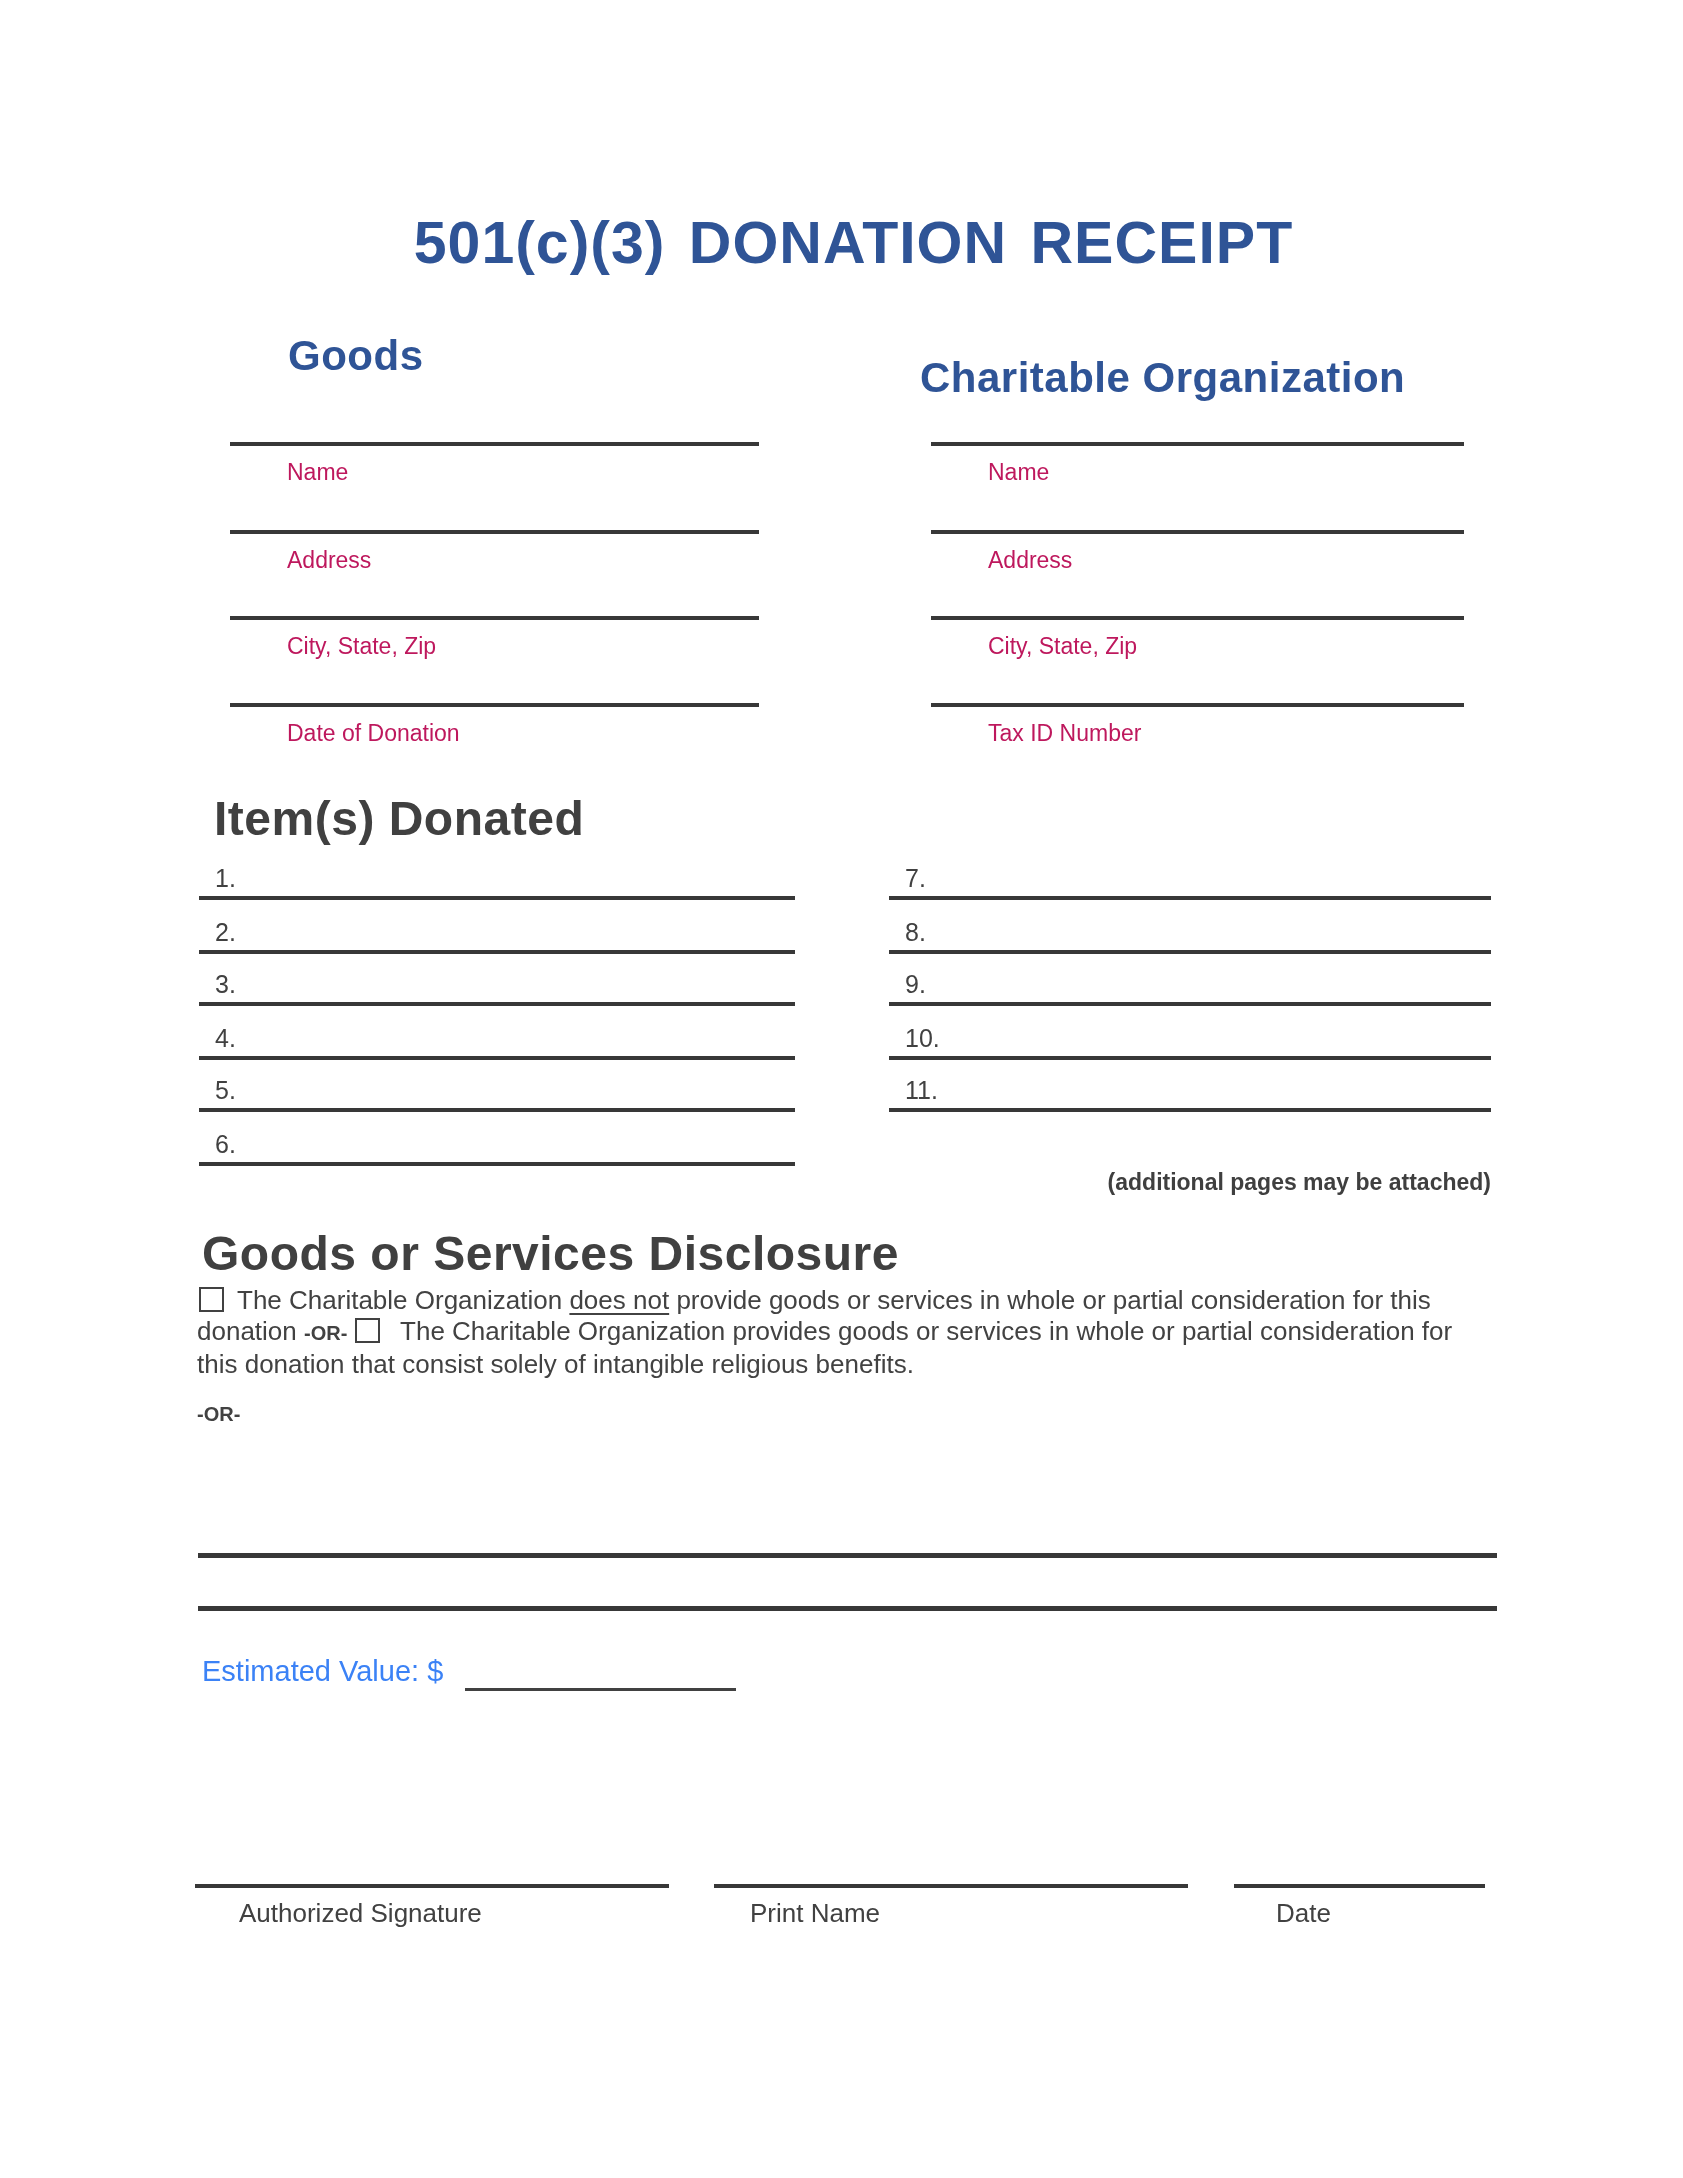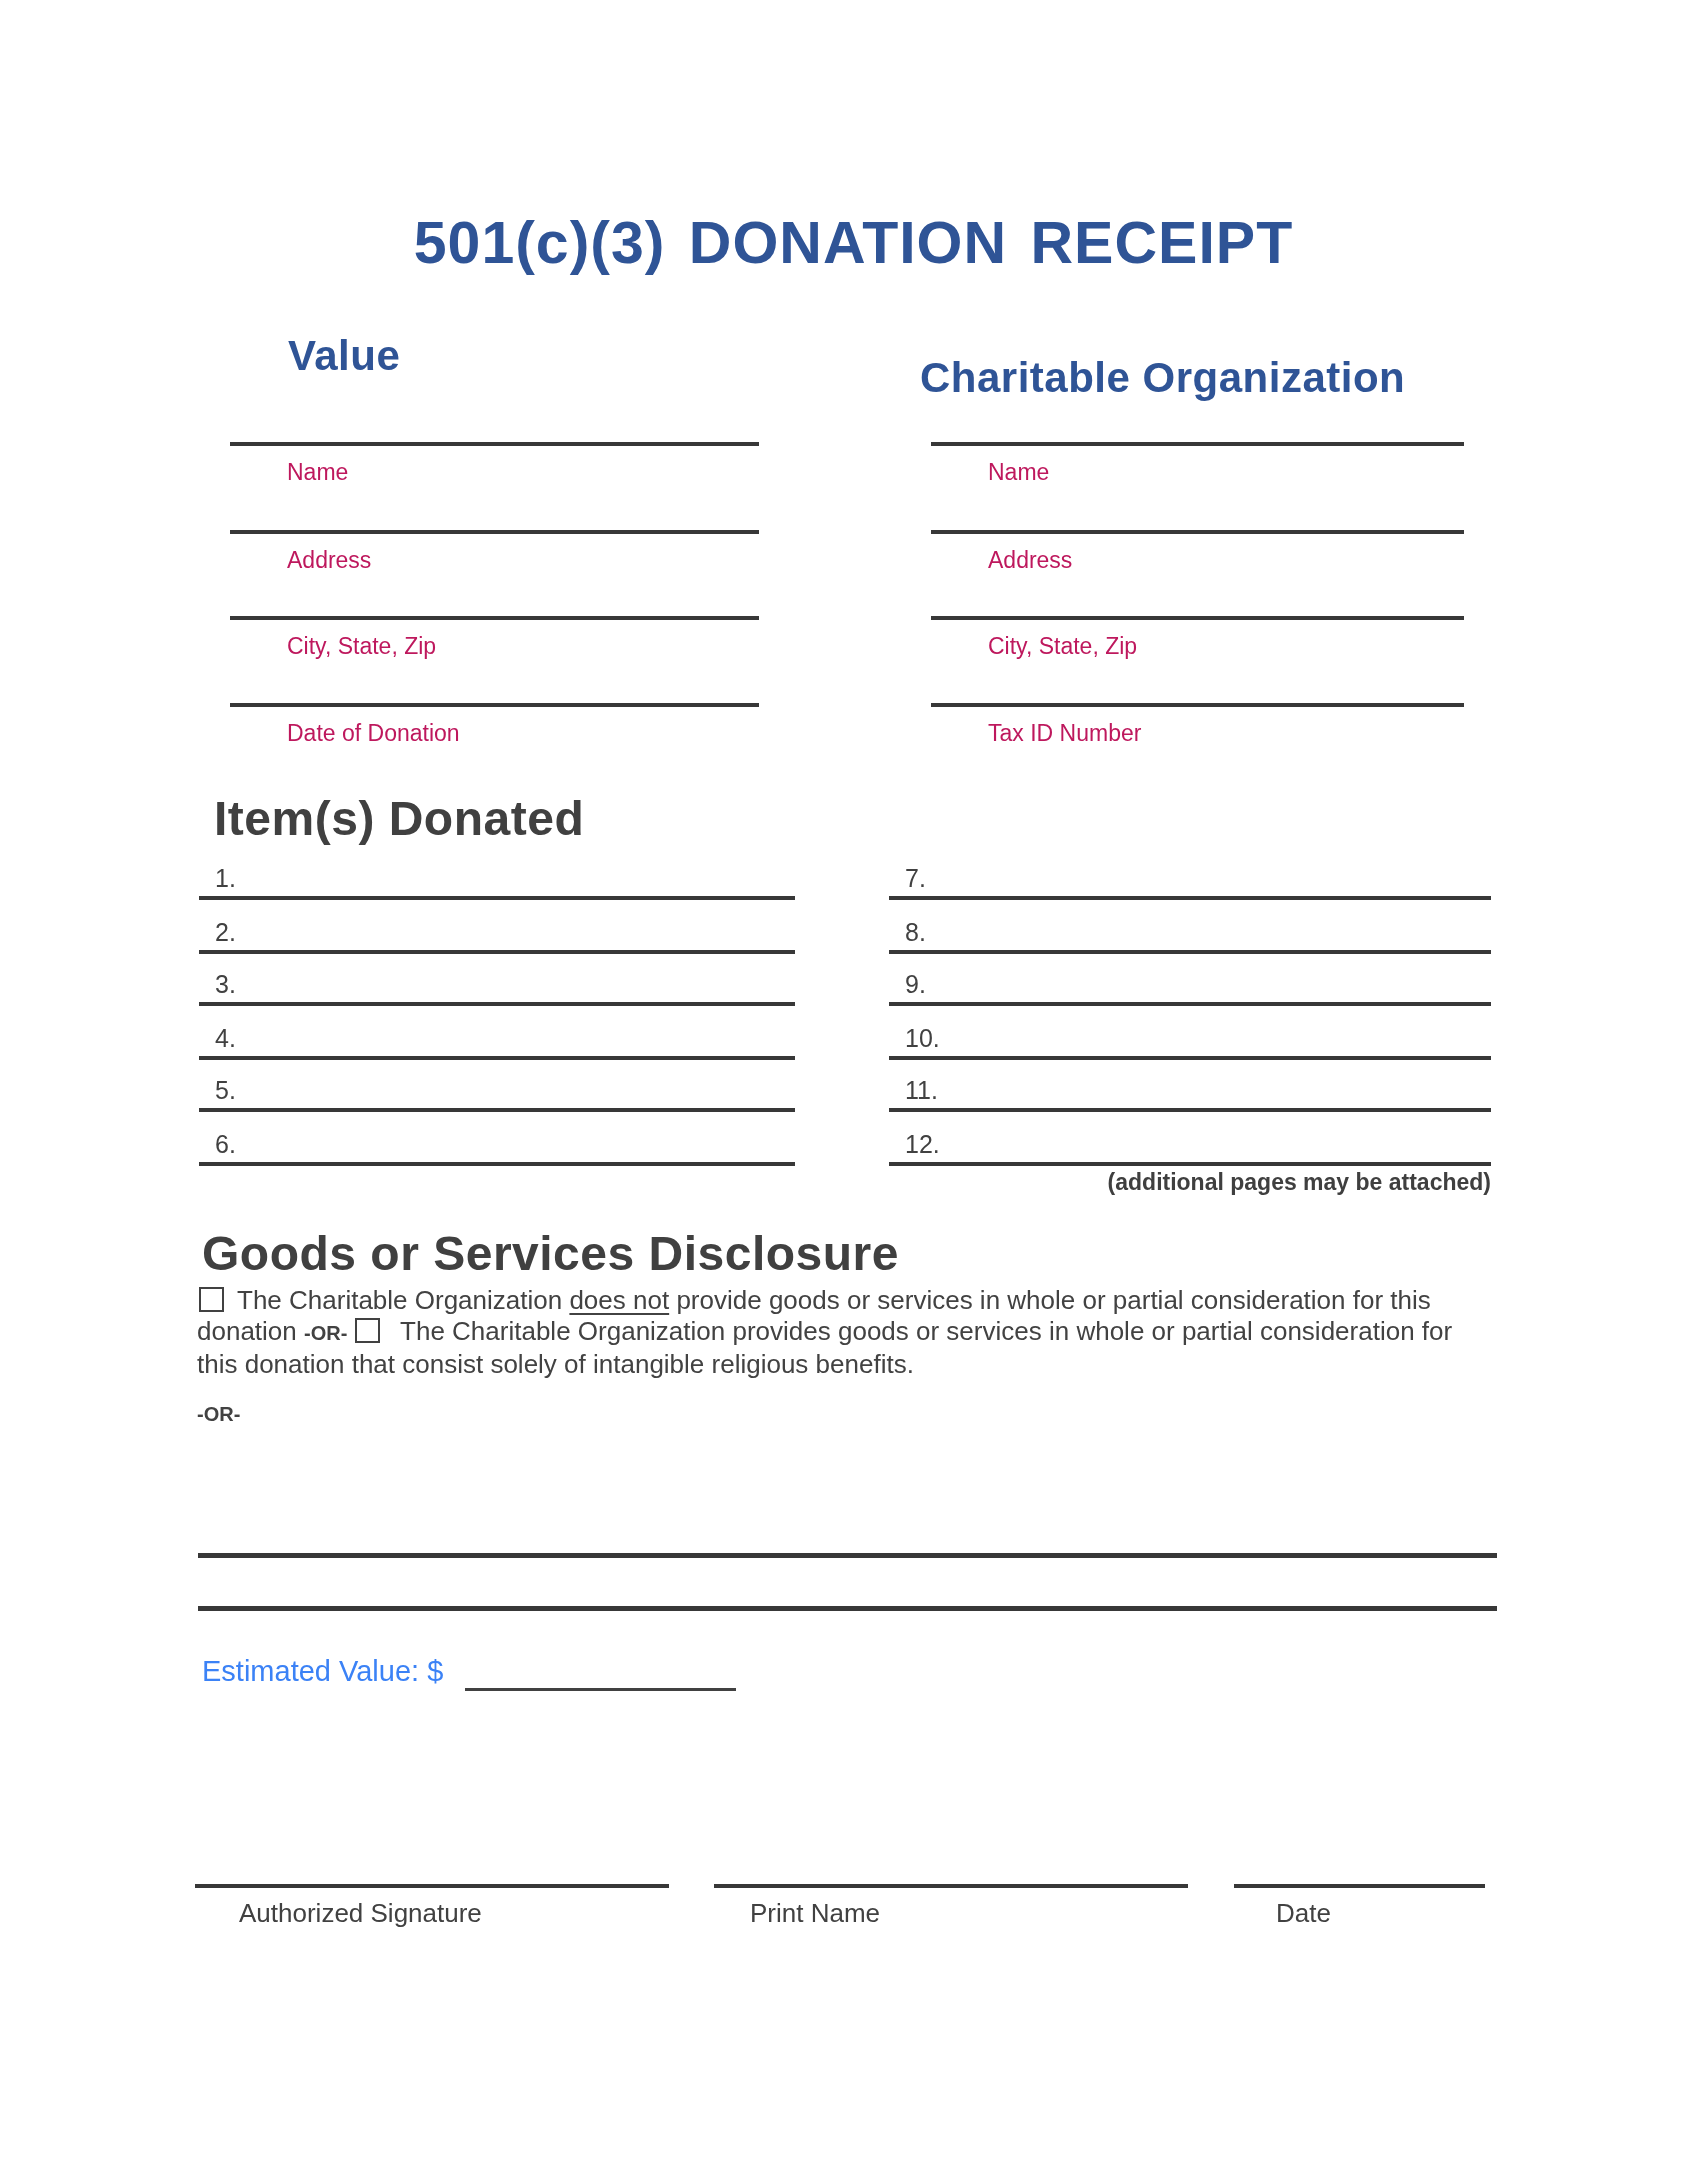--- a/index.html
+++ b/index.html
@@ -62,21 +62,21 @@
     display:block;padding-top:10px;font-size:26px;color:#414141;
   }
 </style>
 </head>
 <body>
 
 <div class="page">
 
   <div class="abs page-title">501(c)(3) DONATION RECEIPT</div>
 
-  <div class="abs col-heading" style="left:288px;">Value</div>
+  <div class="abs col-heading" style="left:288px;">Goods</div>
   <div class="abs col-heading" style="left:920px;margin-top:22px;">Charitable Organization</div>
 
   <div class="abs field" style="left:230px;width:529px;top:442px;">
     <span class="flabel">Name</span>
   </div>
   <div class="abs field" style="left:230px;width:529px;top:530px;">
     <span class="flabel">Address</span>
   </div>
   <div class="abs field" style="left:230px;width:529px;top:616px;">
     <span class="flabel">City, State, Zip</span>
@@ -127,23 +127,20 @@
   </div>
   <div class="abs item-row" style="left:889px;width:602px;top:971px;">
     <span class="inum">9.</span>
   </div>
   <div class="abs item-row" style="left:889px;width:602px;top:1025px;">
     <span class="inum">10.</span>
   </div>
   <div class="abs item-row" style="left:889px;width:602px;top:1077px;">
     <span class="inum">11.</span>
   </div>
-  <div class="abs item-row" style="left:889px;width:602px;top:1131px;">
-    <span class="inum">12.</span>
-  </div>
 
   <div class="abs items-note">(additional pages may be attached)</div>
 
   <div class="abs section-heading" style="left:202px;top:1226px;">Goods or Services Disclosure</div>
 
   <div class="abs body-par" style="left:197px;top:1285px;">
     <span class="cbx"></span><span>The Charitable Organization </span><span class="u">does not</span><span> provide goods or services in whole or partial consideration for this donation </span><span class="or-inline">-OR-</span><span class="cbx mid"></span><span> The Charitable Organization provides goods or services in whole or partial consideration for this donation that consist solely of intangible religious benefits.</span>
   </div>
 
   <div class="abs or-standalone" style="left:197px;top:1403px;">-OR-</div>

